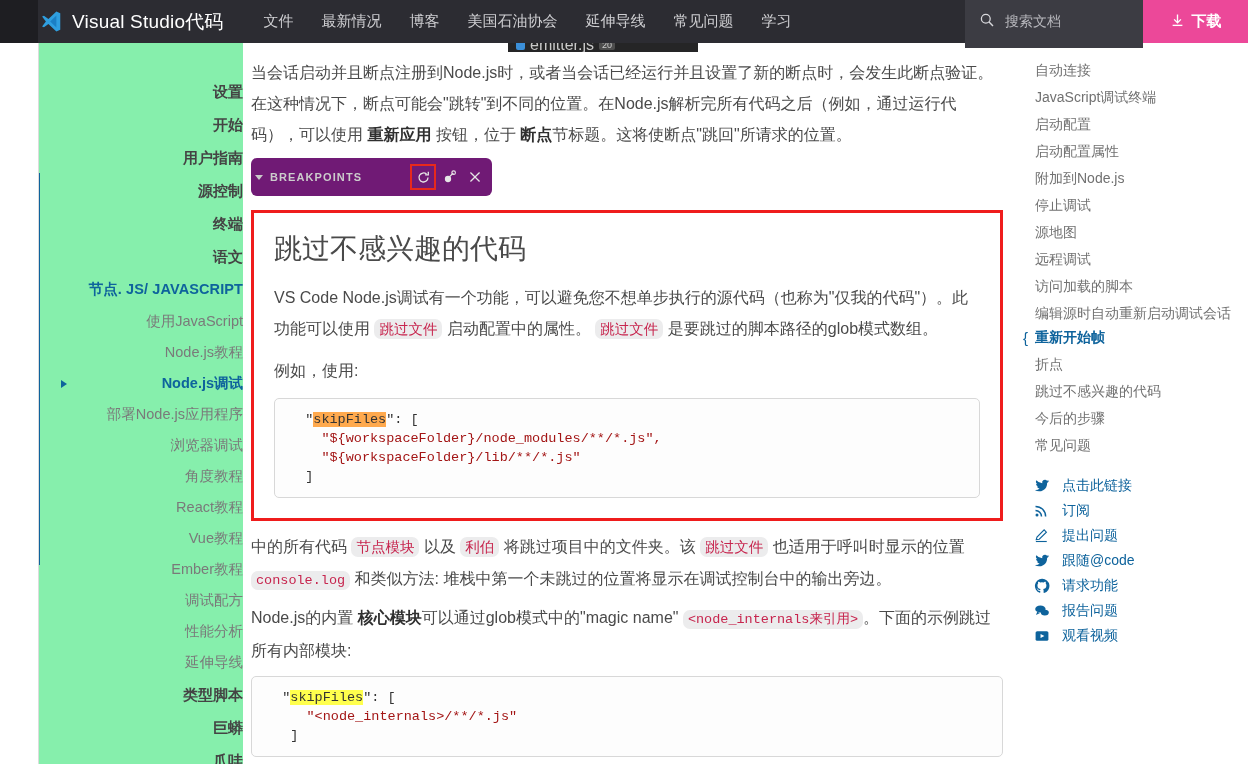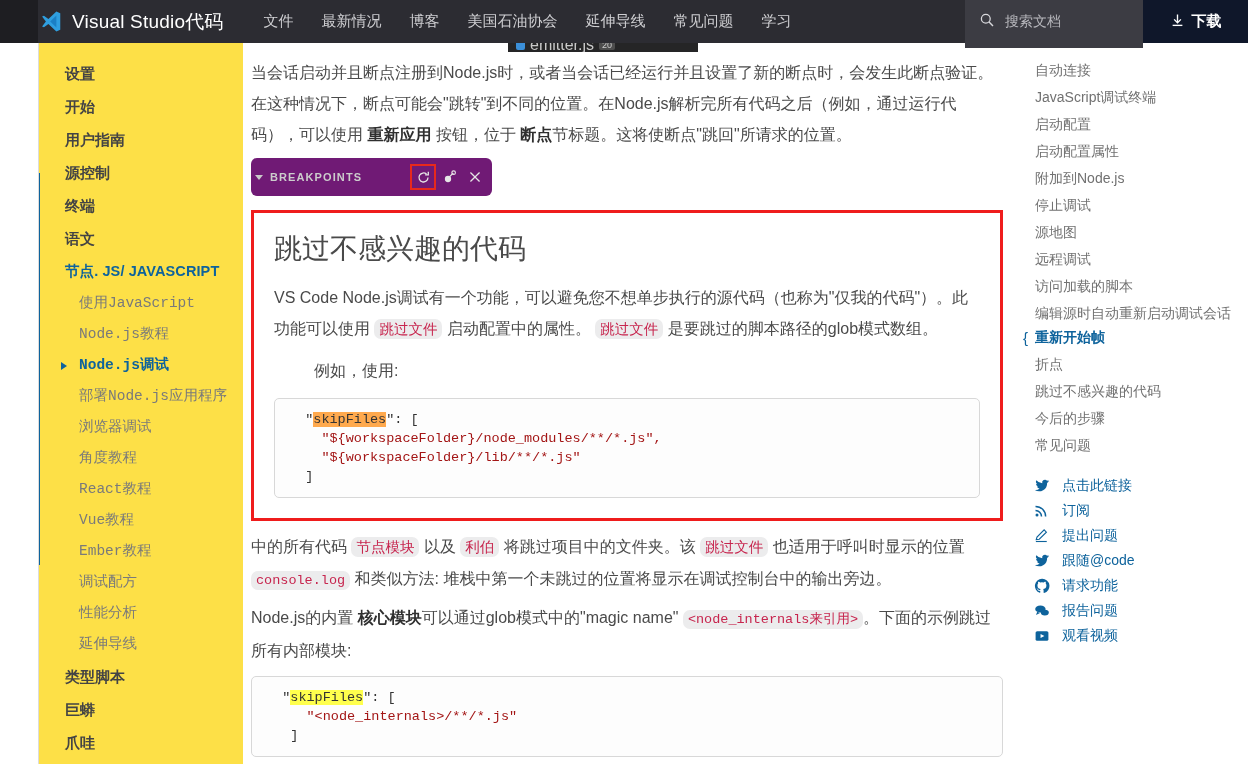--- a/index.html
+++ b/index.html
@@ -38,53 +38,54 @@
   }
   .nav-spacer { flex: 1 1 auto; }
   .search-box {
     display: flex; align-items: center; gap: 10px;
     background: #3c3c43; height: 52px;
     width: 178px; padding: 0 14px;
     cursor: text;
   }
   .search-ph { color: #b8b8bd; font-size: 14px; white-space: nowrap; }
   .download-btn {
-    background: #0f172a; height: 43px; width: 105px;
+    background: #ec4899; height: 43px; width: 105px;
     display: flex; align-items: center; justify-content: center; gap: 7px;
     color: #fff; font-size: 15px; font-weight: bold; cursor: pointer;
     white-space: nowrap;
   }
 
   
   .shell { position: absolute; left:0; top: 43px; width: 1248px; height: 721px; }
 
   .gutter { position: absolute; left: 0; top: 0; width: 38px; height: 721px; background: #fff; }
 
   
   .leftbar {
     position: absolute; left: 38px; top: 0;
     width: 205px; height: 721px;
     border-left: 1px solid #dcdcdc;
-    padding-top: 14px;
-    background: #fde047;
+    padding-top: 32px;
+    background: #86efac;
     overflow: hidden;
+    text-align: right;
   }
   .lb-item {
     font-size: 15px; color: #6a6a6a;
     height: 33px; line-height: 33px;
     padding-left: 26px; white-space: nowrap;
     cursor: pointer; position: relative;
   }
   .lb-item.strong { color: #444; font-weight: bold; }
   .lb-item.sectionhead {
     color: #0e639c; font-weight: bold; font-size: 14.5px;
     letter-spacing: .1px;
   }
   .lb-item.sub {
-    padding-left: 40px; font-size: 14.5px; color: #7a7a7a; height: 31px; line-height: 31px; font-family: Liberation Mono, monospace;
+    padding-left: 40px; font-size: 14.5px; color: #7a7a7a; height: 31px; line-height: 31px;
   }
   .lb-item.sub.active { color: #0e639c; font-weight: bold; }
   .lb-item.sub.active::before {
     content: ""; position: absolute; left: 22px; top: 12px;
     width: 0; height: 0;
     border-left: 6px solid #0e639c;
     border-top: 4px solid transparent;
     border-bottom: 4px solid transparent;
   }
   
@@ -311,21 +312,21 @@
           <line x1="16.5" y1="3.5" x2="3.5" y2="16.5" stroke="#e6e6e6" stroke-width="1.8"></line>
         </svg>
       </span>
     </div>
 
     <section class="callout">
       <h2>跳过不感兴趣的代码</h2>
       <p class="p">
         <span>VS Code Node.js调试有一个功能，可以避免您不想单步执行的源代码（也称为"仅我的代码"）。此功能可以使用 </span><code class="inline zh">跳过文件</code><span> 启动配置中的属性。 </span><code class="inline zh">跳过文件</code><span> 是要跳过的脚本路径的glob模式数组。</span>
       </p>
-      <p class="p" style="margin-top:10px;margin-left:40px;">例如，使用:</p>
+      <p class="p" style="margin-top:10px;">例如，使用:</p>
       <pre class="code">  "<span class="hl-o">skipFiles</span>": [
     <span class="str">"${workspaceFolder}/node_modules/**/*.js",</span>
     <span class="str">"${workspaceFolder}/lib/**/*.js"</span>
   ]</pre>
     </section>
 
     <p class="p">
       <span>中的所有代码 </span><code class="inline zh">节点模块</code><span> 以及 </span><code class="inline zh">利伯</code><span> 将跳过项目中的文件夹。该 </span><code class="inline zh">跳过文件</code><span> 也适用于呼叫时显示的位置</span>
       <code class="inline">console.log</code><span> 和类似方法: 堆栈中第一个未跳过的位置将显示在调试控制台中的输出旁边。</span>
     </p>

